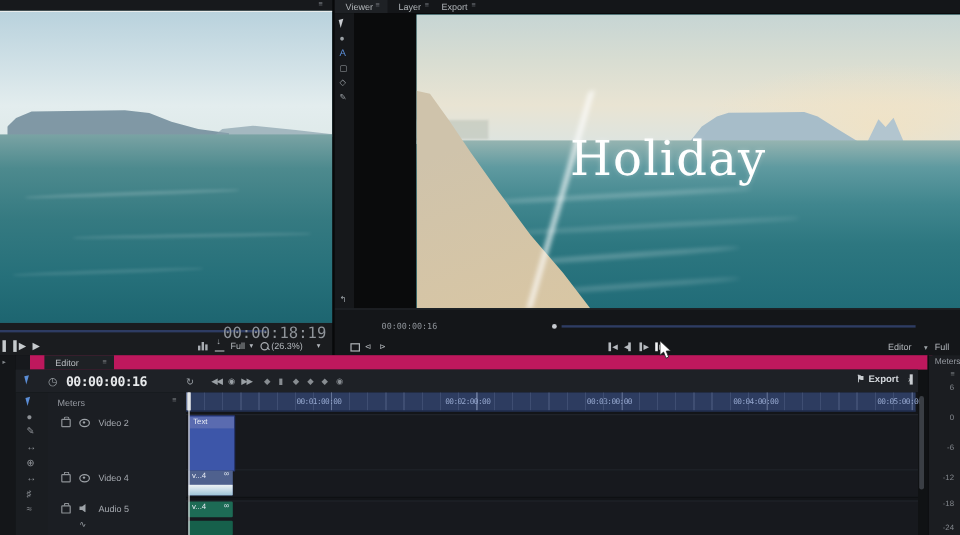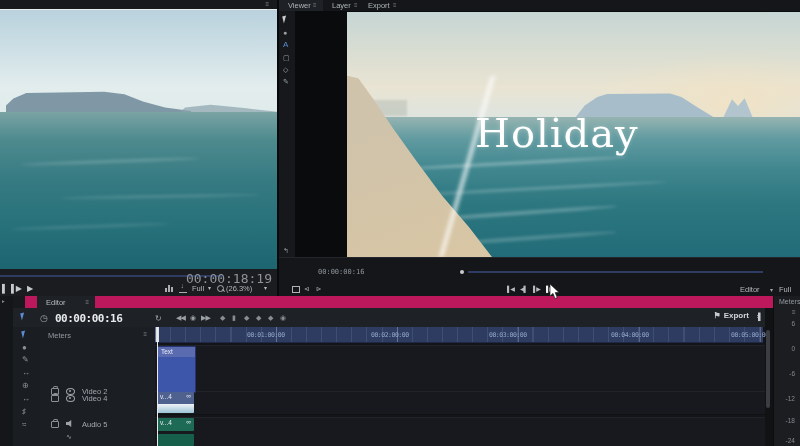--- a/index.html
+++ b/index.html
@@ -263,21 +263,21 @@
       <span class="edtool brk" style="top:42px;">↔</span>
       <span class="edtool" style="top:55px;">⊕</span>
       <span class="edtool" style="top:68px;">↔</span>
       <span class="edtool" style="top:81px;">♯</span>
       <span class="edtool" style="top:94px;">≈</span>
     </div>
 
     <div id="tracks-head" class="abs">
       <span id="tracks-title" class="abs">Meters</span>
       <span id="tracks-ham" class="abs">≡</span>
-      <div class="trk-row" style="top:20px;height:12px;margin-top:39px;">
+      <div class="trk-row" style="top:20px;height:12px;">
         <span class="lock"></span>
         <span class="eye"></span>
         <span class="trk-name">Video 2</span>
       </div>
       <div class="trk-row" style="top:66px;height:12px;">
         <span class="lock"></span>
         <span class="eye"></span>
         <span class="trk-name">Video 4</span>
       </div>
       <div class="trk-row" style="top:92px;height:12px;">

